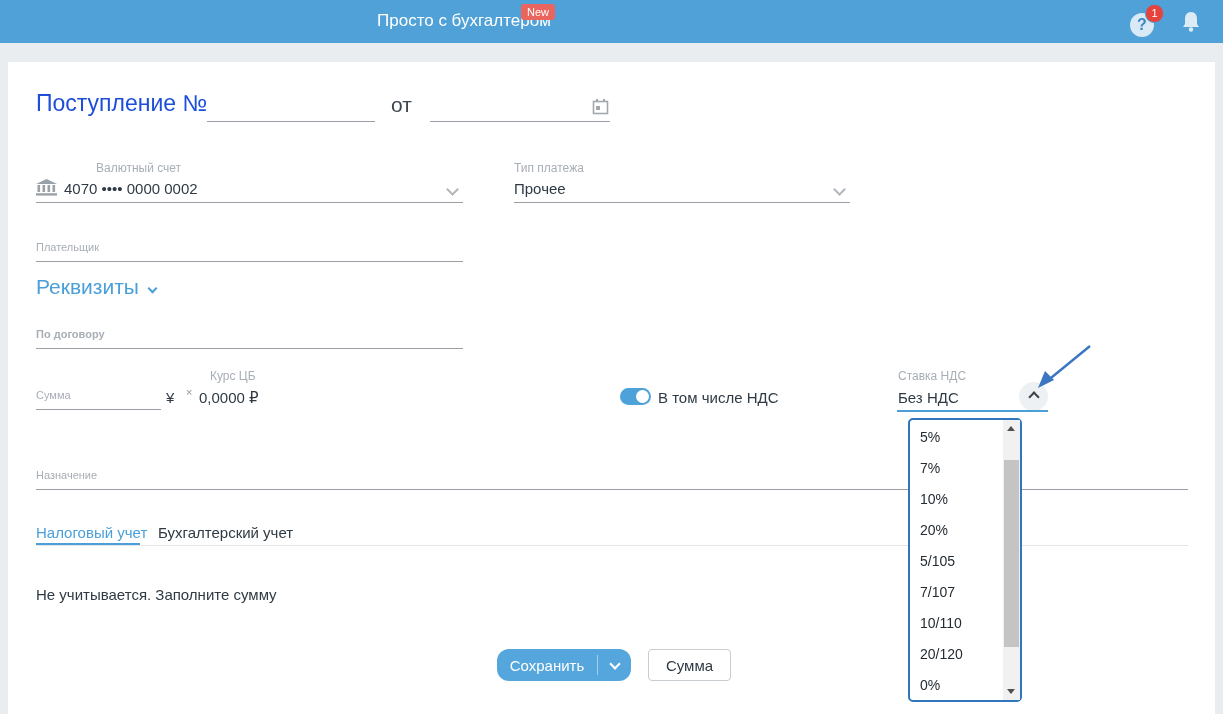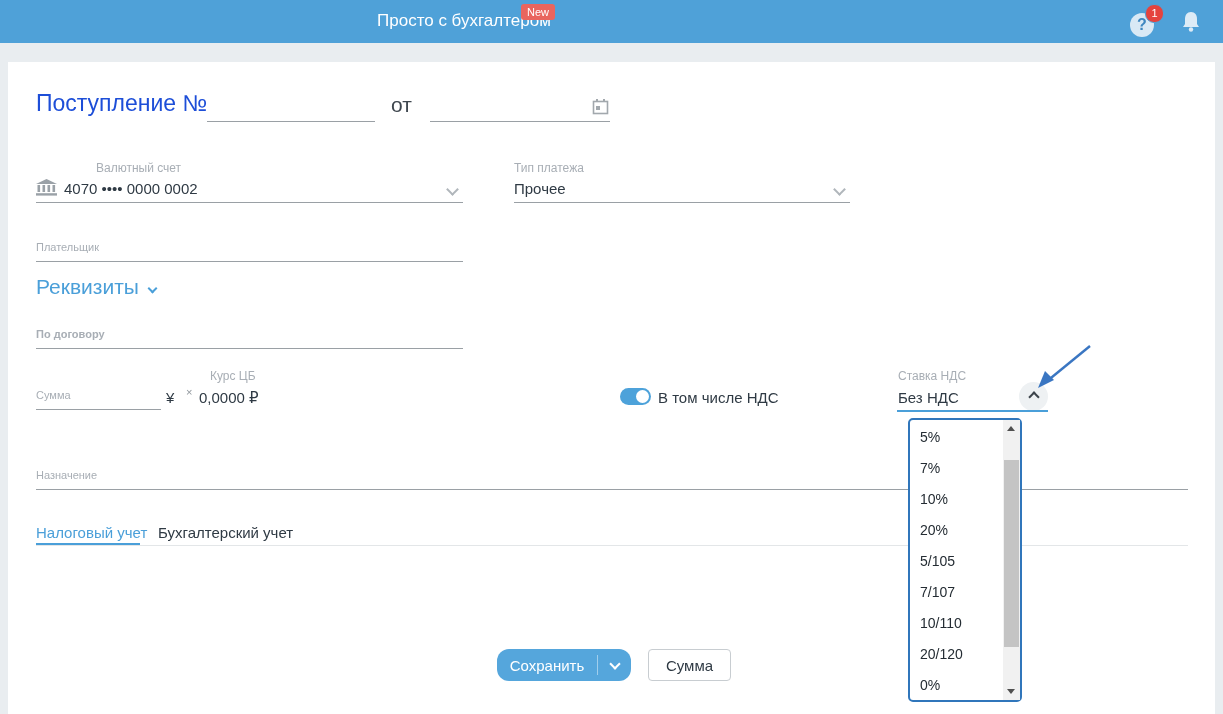--- a/index.html
+++ b/index.html
@@ -177,20 +177,21 @@
   </div>
 
   <div class="abs placeholder" style="left:36px;top:469px;">Назначение</div>
   <div class="abs uline" style="left:36px;top:489px;width:1152px;"></div>
 
   <div class="abs tab-active" style="left:36px;top:524px;">Налоговый учет</div>
   <div class="abs tab" style="left:158px;top:524px;">Бухгалтерский учет</div>
   <div class="tab-underline"></div>
   <div class="abs uline-light" style="left:36px;top:545px;width:1152px;"></div>
 
+  <div class="abs value" style="left:36px;top:586px;">Не учитывается. Заполните сумму</div>
 
   <div class="save-btn">
     <div class="save-main">Сохранить</div>
     <div class="save-divider"></div>
     <div class="save-caret">
       <span class="chev chev-white"></span>
     </div>
   </div>
   <div class="cancel-btn">
     <span>Сумма</span>

